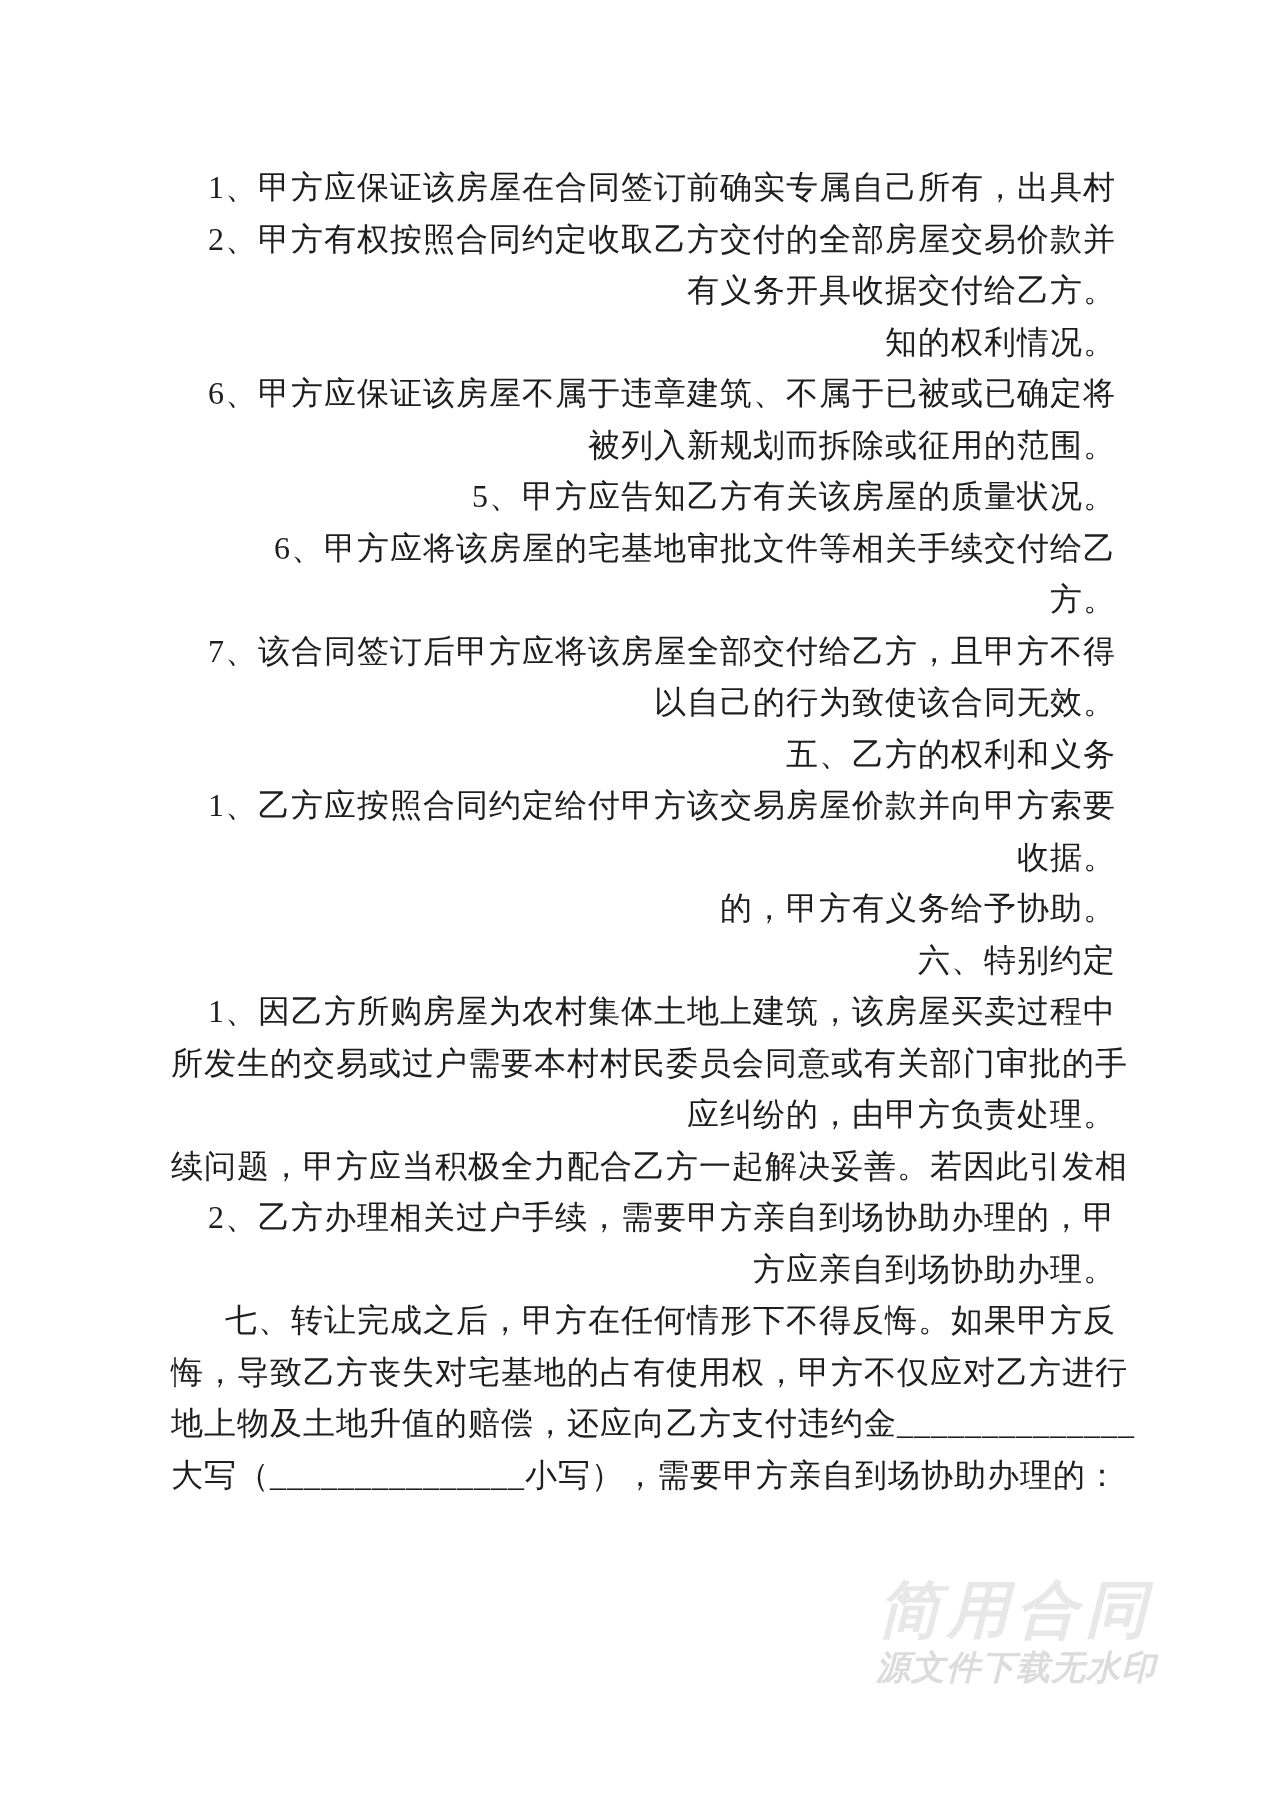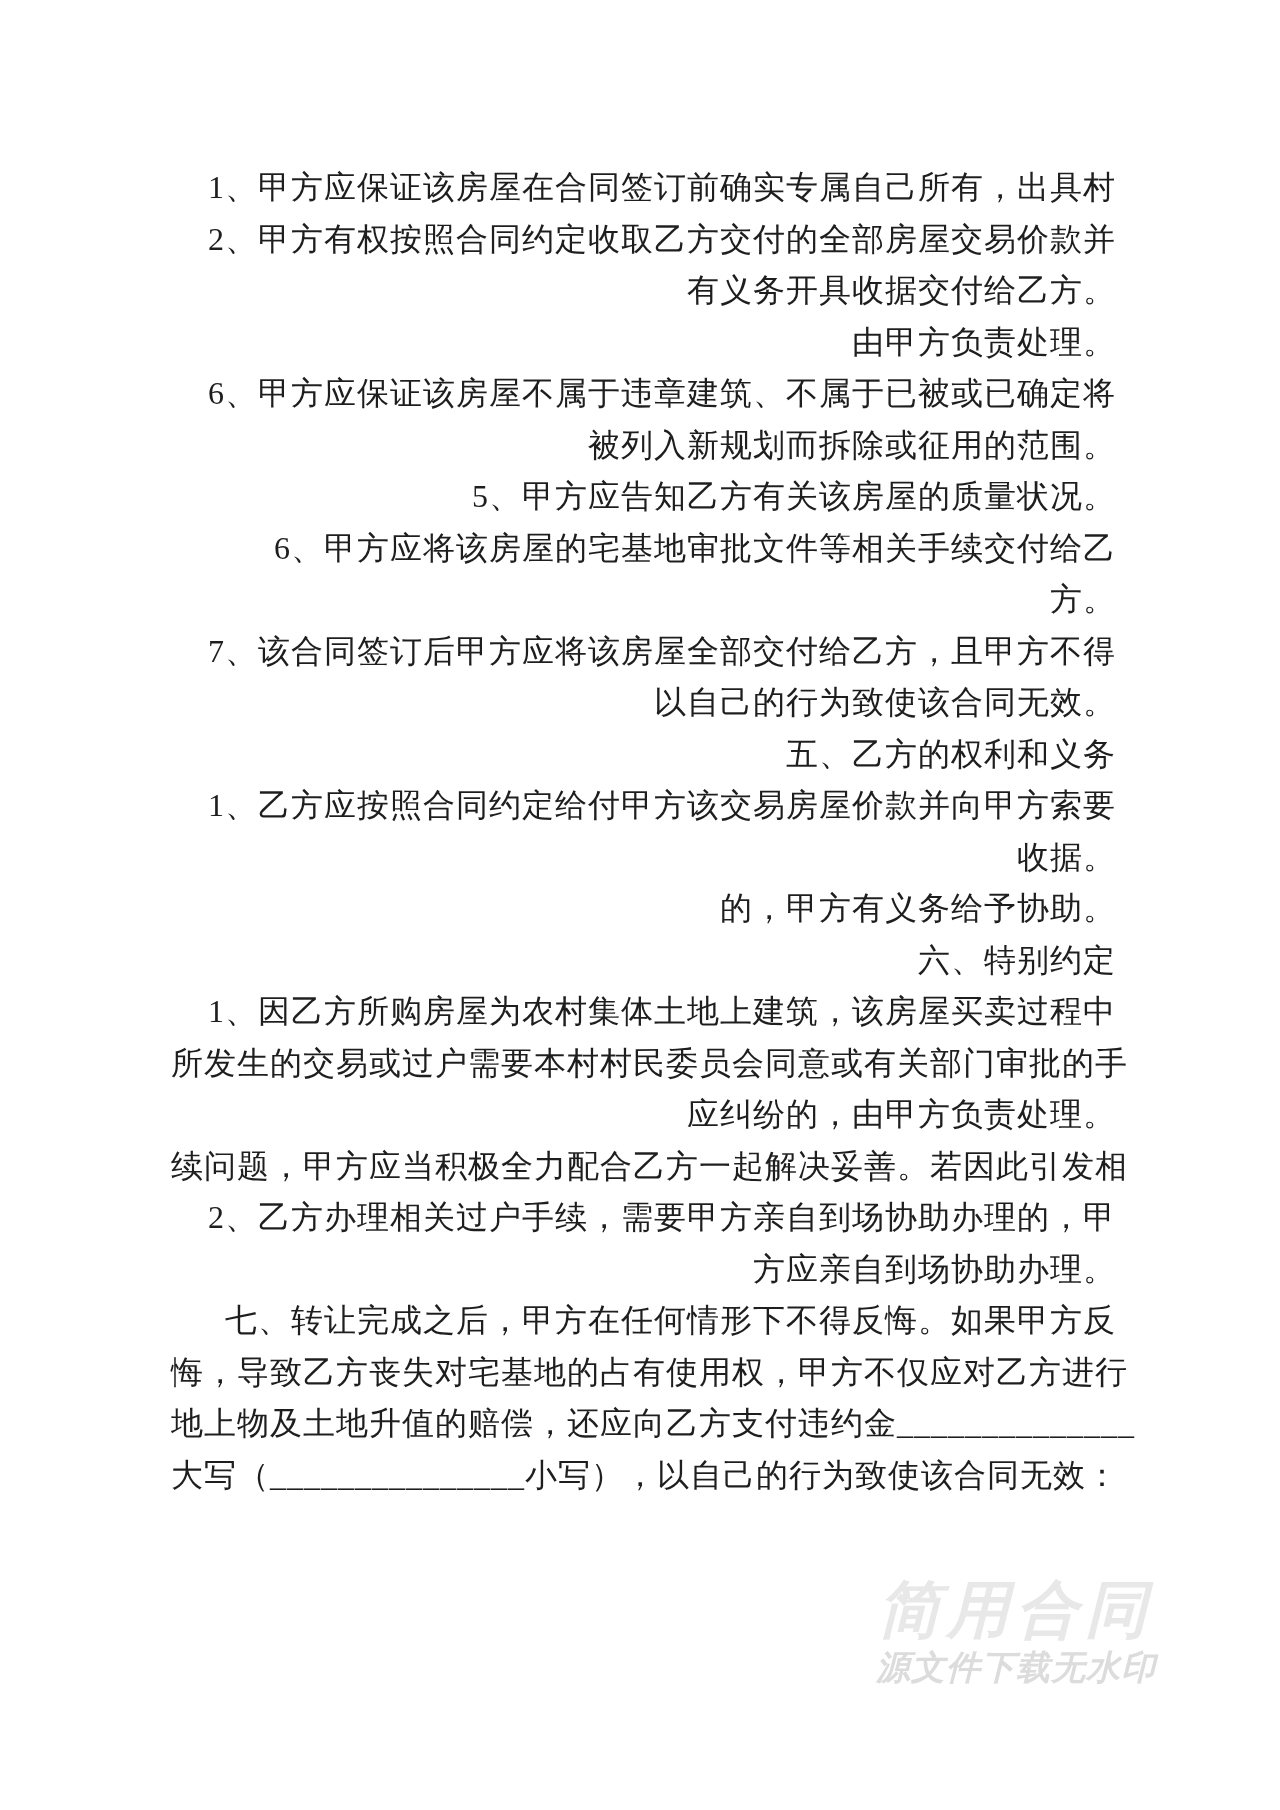--- a/index.html
+++ b/index.html
@@ -65,21 +65,21 @@
 </head>
 <body style="background: rgb(255, 255, 255);">
 
 <div class="page">
   <div class="wm-title" style="color: rgb(232, 232, 232);">简用合同</div>
   <div class="wm-sub" style="color: rgb(220, 220, 220);">源文件下载无水印</div>
   <div class="doc" style="color: rgb(30, 30, 30);">
       <div class="line indent">1、甲方应保证该房屋在合同签订前确实专属自己所有，出具村</div>
       <div class="line indent">2、甲方有权按照合同约定收取乙方交付的全部房屋交易价款并</div>
       <div class="line">有义务开具收据交付给乙方。</div>
-      <div class="line">由甲方负责处理。</div>
+      <div class="line">知的权利情况。</div>
       <div class="line indent">6、甲方应保证该房屋不属于违章建筑、不属于已被或已确定将</div>
       <div class="line">被列入新规划而拆除或征用的范围。</div>
       <div class="line indent">5、甲方应告知乙方有关该房屋的质量状况。</div>
       <div class="line indent">6、甲方应将该房屋的宅基地审批文件等相关手续交付给乙</div>
       <div class="line">方。</div>
       <div class="line indent">7、该合同签订后甲方应将该房屋全部交付给乙方，且甲方不得</div>
       <div class="line">以自己的行为致使该合同无效。</div>
       <div class="line indent">五、乙方的权利和义务</div>
       <div class="line indent">1、乙方应按照合同约定给付甲方该交易房屋价款并向甲方索要</div>
       <div class="line">收据。</div>
@@ -87,15 +87,15 @@
       <div class="line indent">六、特别约定</div>
       <div class="line indent">1、因乙方所购房屋为农村集体土地上建筑，该房屋买卖过程中</div>
       <div class="line">所发生的交易或过户需要本村村民委员会同意或有关部门审批的手</div>
       <div class="line">应纠纷的，由甲方负责处理。</div>
       <div class="line">续问题，甲方应当积极全力配合乙方一起解决妥善。若因此引发相</div>
       <div class="line indent">2、乙方办理相关过户手续，需要甲方亲自到场协助办理的，甲</div>
       <div class="line">方应亲自到场协助办理。</div>
       <div class="line indent">七、转让完成之后，甲方在任何情形下不得反悔。如果甲方反</div>
       <div class="line">悔，导致乙方丧失对宅基地的占有使用权，甲方不仅应对乙方进行</div>
       <div class="line">地上物及土地升值的赔偿，还应向乙方支付违约金______________</div>
-      <div class="line">大写（_______________小写），以自己的行为致使该合同无效：</div>
+      <div class="line">大写（_______________小写），需要甲方亲自到场协助办理的：</div>
     </div>
 </div>
 
 </body></html>

